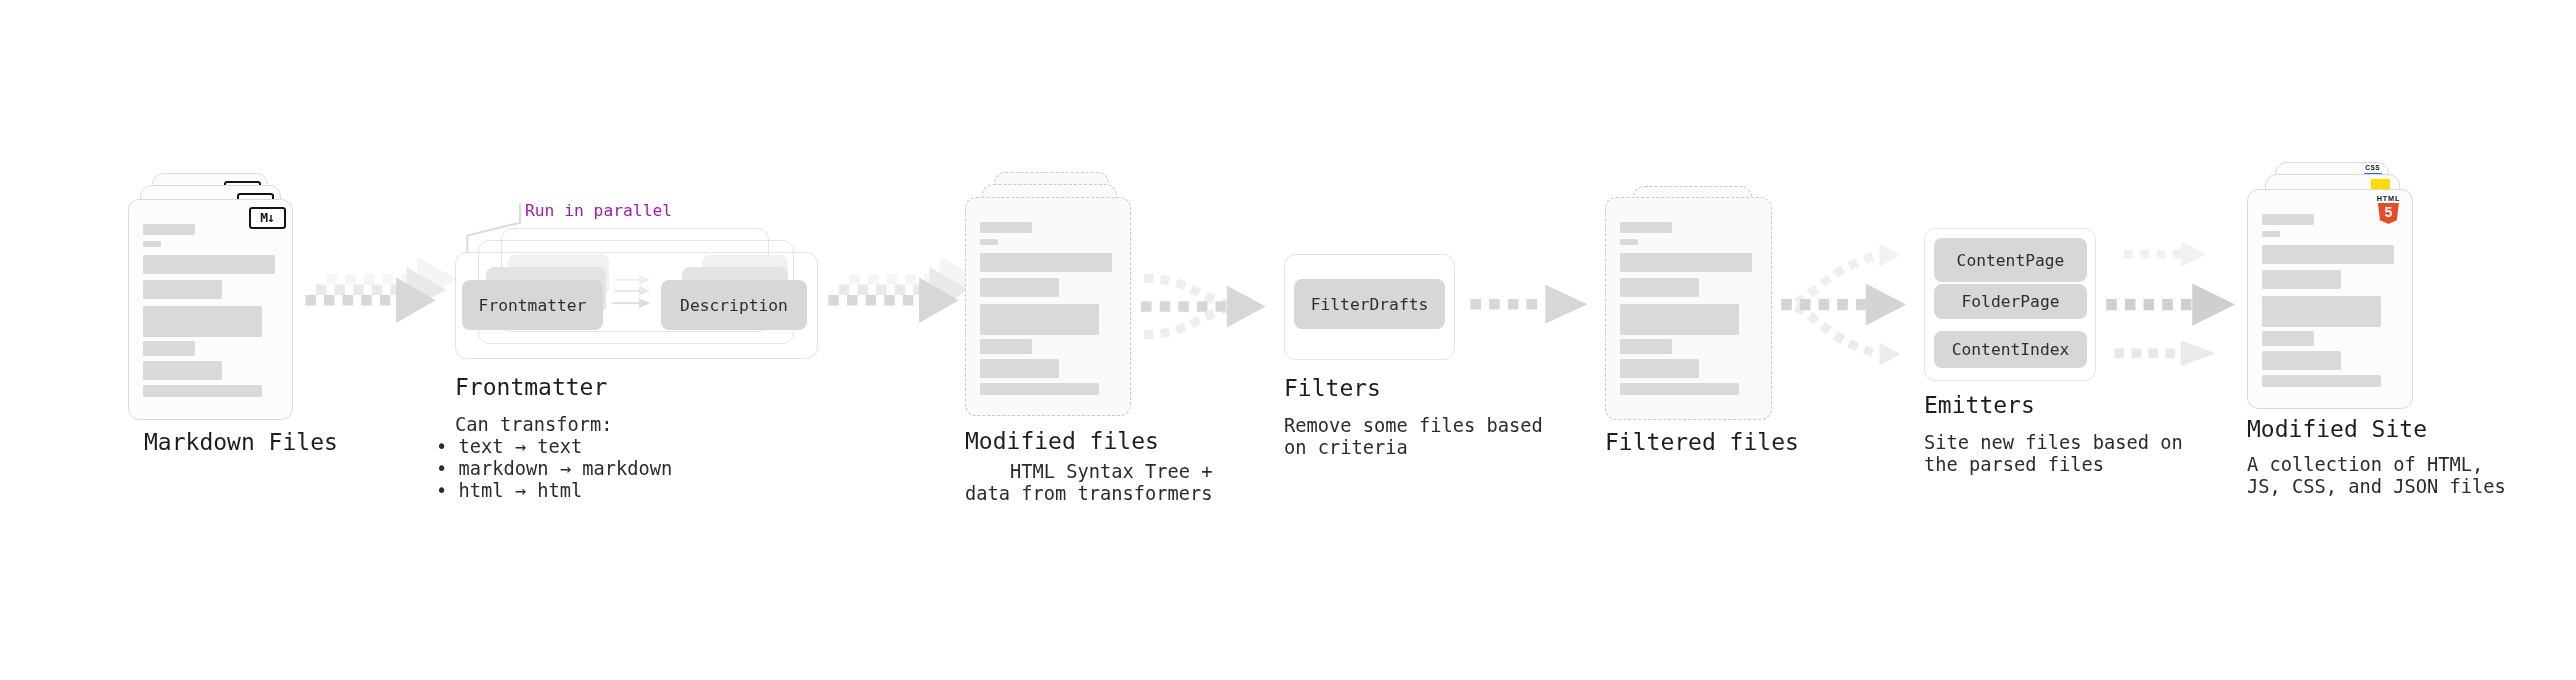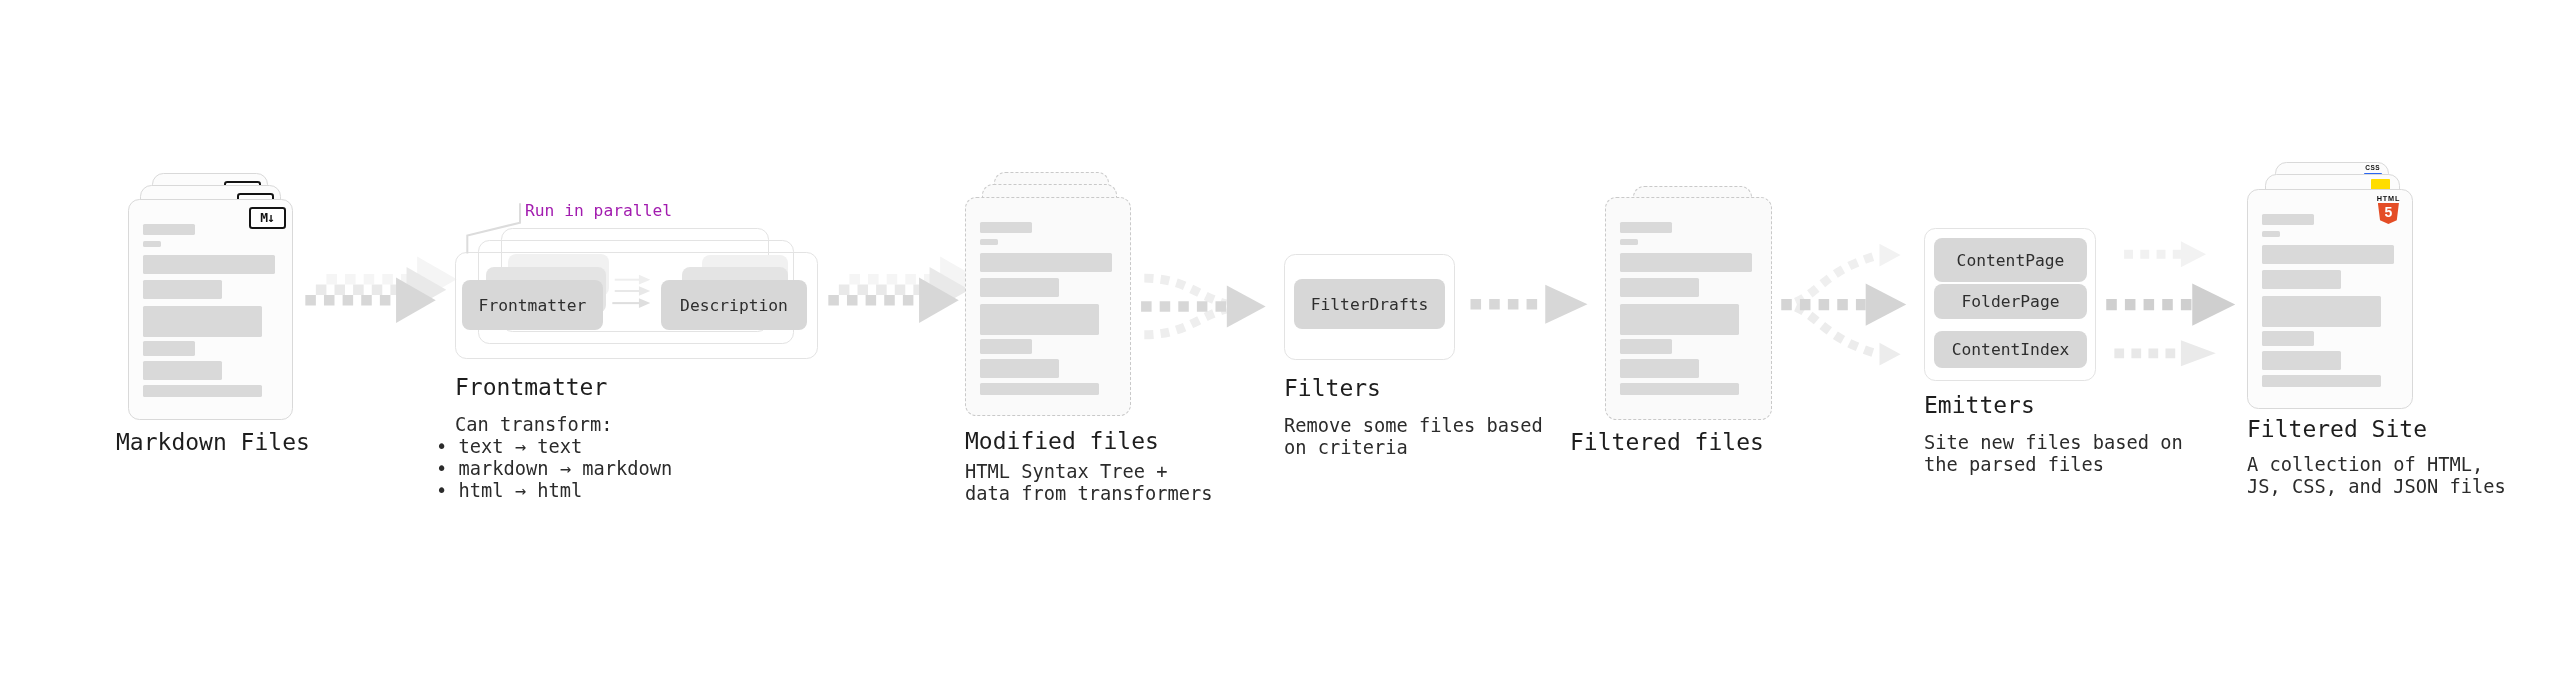--- a/index.html
+++ b/index.html
@@ -57,21 +57,21 @@
         <div class="bar" style="top: 41px; width: 18px; height: 5.7px;"></div>
         <div class="bar" style="top: 55px; width: 132px; height: 18.7px;"></div>
         <div class="bar" style="top: 80px; width: 79px; height: 18.7px;"></div>
         <div class="bar" style="top: 106px; width: 119px; height: 31px;"></div>
         <div class="bar" style="top: 141px; width: 52px; height: 14.6px;"></div>
         <div class="bar" style="top: 161px; width: 79px; height: 18.7px;"></div>
         <div class="bar" style="top: 185px; width: 119px; height: 12.2px;"></div>
       </div>
     <div class="md-badge">M↓</div>
   </div>
-  <div class="h" style="left:116px;top:429px;">Markdown Files</div>
+  <div class="h" style="left:144px;top:429px;">Markdown Files</div>
 
   <svg style="left:302px;top:250px;" width="146" height="81" viewBox="0 0 180 100">
     <g transform="translate(26,-26)" stroke="#f5f5f5" fill="#f5f5f5">
       <line x1="4" y1="62" x2="116" y2="62" stroke-width="13" stroke-dasharray="13 10" fill="none"></line>
       <polygon points="116,34 116,90 165,62" stroke="none"></polygon>
     </g>
     <g transform="translate(13,-13)" stroke="#e9e9e9" fill="#e9e9e9">
       <line x1="4" y1="62" x2="116" y2="62" stroke-width="13" stroke-dasharray="13 10" fill="none"></line>
       <polygon points="116,34 116,90 165,62" stroke="none"></polygon>
     </g>
@@ -144,21 +144,21 @@
         <div class="bar" style="top: 41px; width: 18px; height: 5.7px;"></div>
         <div class="bar" style="top: 55px; width: 132px; height: 18.7px;"></div>
         <div class="bar" style="top: 80px; width: 79px; height: 18.7px;"></div>
         <div class="bar" style="top: 106px; width: 119px; height: 31px;"></div>
         <div class="bar" style="top: 141px; width: 52px; height: 14.6px;"></div>
         <div class="bar" style="top: 161px; width: 79px; height: 18.7px;"></div>
         <div class="bar" style="top: 185px; width: 119px; height: 12.2px;"></div>
       </div>
   </div>
   <div class="h" style="left:965px;top:428px;">Modified files</div>
-  <div class="d" style="left:965px;top:461px;">
+  <div class="d" style="left:965px;top:461px;text-align:right;">
     <div>HTML Syntax Tree +</div>
     <div>data from transformers</div>
   </div>
 
   <svg style="left:1136px;top:262px;" width="142" height="93" viewBox="0 0 175 115">
     <path d="M 10,20 C 60,20 75,42 112,52" fill="none" stroke="#eeeeee" stroke-width="11" stroke-dasharray="11 9"></path>
     <path d="M 10,90 C 60,90 75,68 112,58" fill="none" stroke="#eeeeee" stroke-width="11" stroke-dasharray="11 9"></path>
     <line x1="6" y1="55" x2="112" y2="55" stroke="#d7d7d7" stroke-width="13" stroke-dasharray="13 10"></line>
     <polygon points="112,29 112,81 160,55" fill="#d7d7d7"></polygon>
   </svg>
@@ -182,21 +182,21 @@
         <div class="bar" style="top: 23.6px; width: 52px; height: 11.4px;"></div>
         <div class="bar" style="top: 41px; width: 18px; height: 5.7px;"></div>
         <div class="bar" style="top: 55px; width: 132px; height: 18.7px;"></div>
         <div class="bar" style="top: 80px; width: 79px; height: 18.7px;"></div>
         <div class="bar" style="top: 106px; width: 119px; height: 31px;"></div>
         <div class="bar" style="top: 141px; width: 52px; height: 14.6px;"></div>
         <div class="bar" style="top: 161px; width: 79px; height: 18.7px;"></div>
         <div class="bar" style="top: 185px; width: 119px; height: 12.2px;"></div>
       </div>
   </div>
-  <div class="h" style="left:1570px;top:429px;">Filtered files</div>
+  <div class="h" style="left:1605px;top:429px;">Filtered files</div>
 
   <svg style="left:1778px;top:234px;" width="138" height="138" viewBox="0 0 170 170">
     <path d="M 22,84 C 50,72 60,45 120,27" fill="none" stroke="#efefef" stroke-width="11" stroke-dasharray="11 9"></path>
     <polygon points="125,12 125,40 151,26" fill="#f2f2f2"></polygon>
     <path d="M 22,90 C 50,102 60,129 120,147" fill="none" stroke="#ececec" stroke-width="11" stroke-dasharray="11 9"></path>
     <polygon points="125,134 125,162 151,148" fill="#ececec"></polygon>
     <line x1="4" y1="87" x2="108" y2="87" stroke="#d4d4d4" stroke-width="14" stroke-dasharray="13 10"></line>
     <polygon points="108,61 108,113 158,87" fill="#d4d4d4"></polygon>
   </svg>
 
@@ -243,20 +243,20 @@
         <div class="bar" style="top: 106px; width: 119px; height: 31px;"></div>
         <div class="bar" style="top: 141px; width: 52px; height: 14.6px;"></div>
         <div class="bar" style="top: 161px; width: 79px; height: 18.7px;"></div>
         <div class="bar" style="top: 185px; width: 119px; height: 12.2px;"></div>
       </div>
     <div class="gen-html">
       <span class="t">HTML</span>
       <div class="shield">5</div>
     </div>
   </div>
-  <div class="h" style="left:2247px;top:416px;">Filtered Site</div>
+  <div class="h" style="left:2247px;top:416px;">Modified Site</div>
   <div class="d" style="left:2247px;top:454px;">
     <div>A collection of HTML,</div>
     <div>JS, CSS, and JSON files</div>
   </div>
 
 </div>
 
 
 </body></html>

